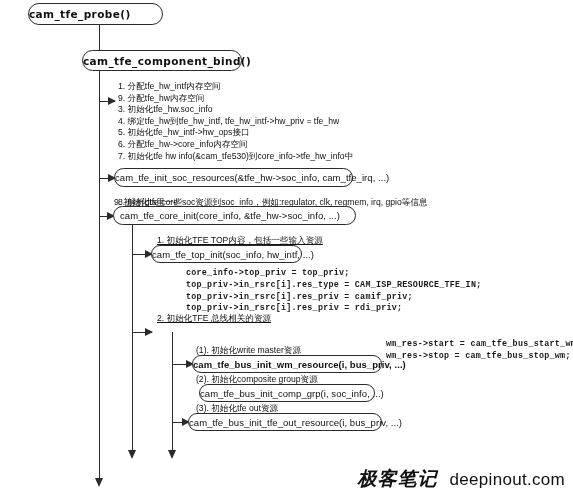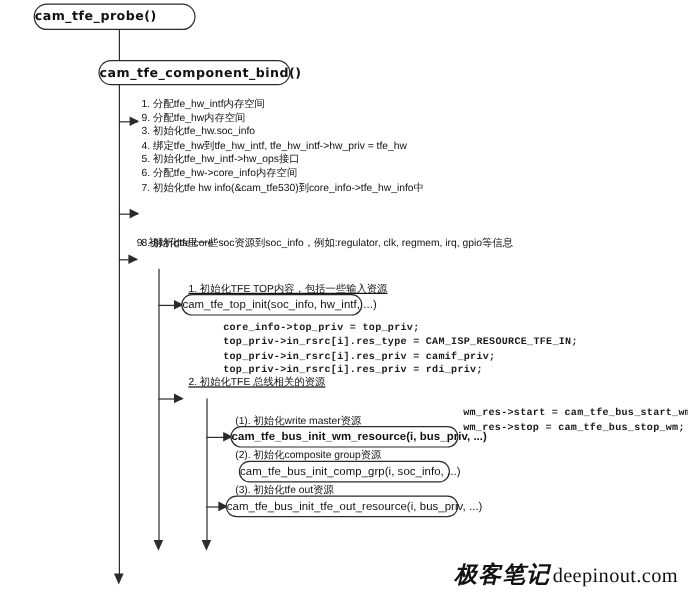--- a/index.html
+++ b/index.html
@@ -34,24 +34,24 @@
   .note{position:absolute;font-size:8.6px;line-height:11.6px;white-space:pre;
         font-family:"Liberation Sans","DejaVu Sans",sans-serif;color:#111;}
   .label{position:absolute;font-size:8.6px;white-space:nowrap;color:#111;}
   .label .u{text-decoration:underline;}
   .codenote{position:absolute;font-family:Liberation Mono, monospace;
             font-size:8.4px;line-height:11.8px;white-space:pre;
             letter-spacing:.25px;color:#1a1a1a;font-weight:600;}
 
   
   #watermark{position:absolute;right:8px;bottom:8px;display:flex;
-             align-items:baseline;gap:2px;}
+             align-items:baseline;gap:12px;}
   #wm-cn{font-family:"DejaVu Serif","Liberation Serif",serif;font-weight:700;
          font-size:19px;letter-spacing:1px;color:#111;font-style:italic;}
-  #wm-en{font-family:Liberation Serif, serif;
+  #wm-en{font-family:Liberation Sans, sans-serif;
          font-size:17px;letter-spacing:.3px;color:#111;}
 </style>
 </head>
 <body>
 
 <div id="diagram">
 
   <div class="lifeline" style="left:99px;top:60px;height:420px;"></div>
   <div class="arrowhead" style="left:95px;top:478px;"></div>
 
@@ -79,25 +79,31 @@
 <span>3. 初始化tfe_hw.soc_info</span>
 <span>4. 绑定tfe_hw到tfe_hw_intf, tfe_hw_intf-&gt;hw_priv = tfe_hw</span>
 <span>5. 初始化tfe_hw_intf-&gt;hw_ops接口</span>
 <span>6. 分配tfe_hw-&gt;core_info内存空间</span>
 <span>7. 初始化tfe hw info(&amp;cam_tfe530)到core_info-&gt;tfe_hw_info中</span></div>
 
   <div class="label" style="left:118px;top:157px;margin-top:40px;"><span>8. 解析dts里一些soc资源到soc_info，例如:regulator, clk, regmem, irq, gpio等信息</span></div>
 
   <div class="harrow" style="left:99px;top:178px;width:16px;"></div>
 
+  <div class="box code" style="left:114px;top:168px;width:239px;height:19px;">
+    <span>cam_tfe_init_soc_resources(&amp;tfe_hw-&gt;soc_info, cam_tfe_irq, ...)</span>
+  </div>
 
   <div class="label" style="left:114px;top:197px;"><span>9. 初始化tfe core</span></div>
 
   <div class="harrow" style="left:99px;top:216px;width:15px;"></div>
 
+  <div class="box code left" style="left:113px;top:206px;width:243px;height:19px;">
+    <span>cam_tfe_core_init(core_info, &amp;tfe_hw-&gt;soc_info, ...)</span>
+  </div>
 
   <div class="label" style="left:157px;top:235px;"><span class="u">1. 初始化TFE TOP内容，包括一些输入资源</span></div>
 
   <div class="harrow" style="left:132px;top:254px;width:20px;"></div>
 
   <div class="box code" style="left:151px;top:245px;width:151px;height:18px;">
     <span>cam_tfe_top_init(soc_info, hw_intf, ...)</span>
   </div>
 
   <div class="codenote" style="left:186px;top:268px;"><span>core_info-&gt;top_priv = top_priv;</span>

